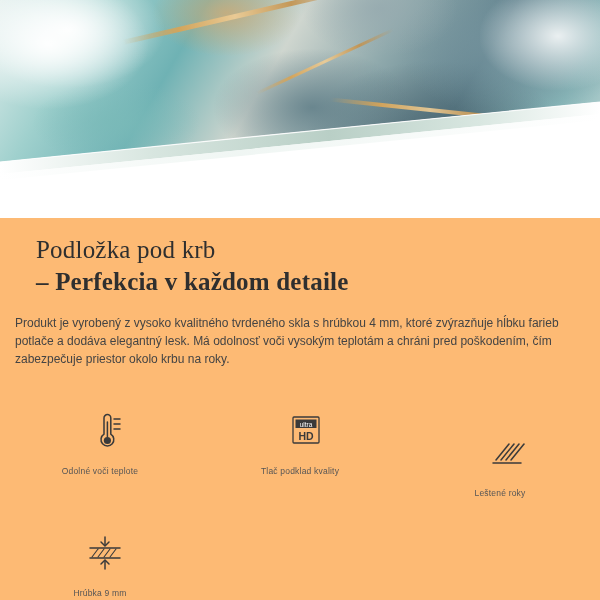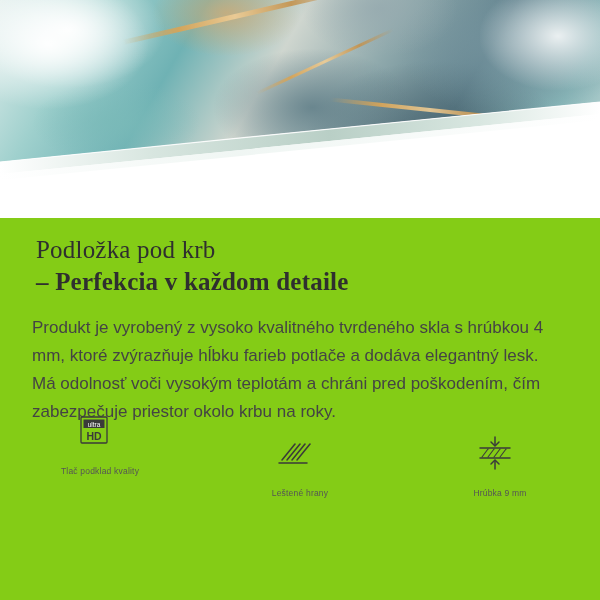--- a/index.html
+++ b/index.html
@@ -6,21 +6,21 @@
   html, body {
     margin: 0; padding: 0;
     width: 600px; height: 600px;
     background: #ffffff;
     font-family: "Liberation Sans", sans-serif;
   }
   .page {
     position: relative;
     width: 600px; height: 600px;
     overflow: hidden;
-    background: #84cc16;
+    background: #fdba74;
   }
 
   
   .hero {
     position: relative;
     width: 600px;
     height: 218px;
     overflow: hidden;
     background: #ffffff;
   }
@@ -101,45 +101,45 @@
     font-family: "Liberation Serif", serif;
     font-size: 25px;
     line-height: 32px;
     font-weight: 400;
     color: #2f2f2f;
     letter-spacing: 0.2px;
   }
   .headline .l2 { display: block; font-weight: bold; }
   .paragraph {
     margin: 0;
-    padding: 16px 36px 0 32px;
+    padding: 16px 36px 0 15px;
     font-family: "Liberation Sans", sans-serif;
-    font-size: 17px;
-    line-height: 28px;
+    font-size: 12px;
+    line-height: 18px;
     color: #444444;
   }
 
   
   .features {
     position: absolute;
     left: 0; top: 398px;
     width: 600px;
     display: flex;
     flex-wrap: wrap;
   }
   .feature {
     width: 200px;
     display: flex;
     flex-direction: column;
     align-items: center;
     padding-top: 8px;
   }
   .feature .ico {
     width: 54px; height: 50px;
-    display: flex; align-items: center; justify-content: flex-start;
+    display: flex; align-items: center; justify-content: flex-end;
   }
   .feature .cap {
     margin-top: 10px;
     font-size: 8.5px;
     color: #555555;
     text-align: center;
     letter-spacing: 0.2px;
   }
   .row2 { margin-top: 22px; }
   svg { display: block; }
@@ -188,20 +188,35 @@
   <div class="content">
     <h1 class="headline">
       <span>Podložka pod krb</span>
       <span class="l2">– Perfekcia v každom detaile</span>
     </h1>
     <p class="paragraph">Produkt je vyrobený z vysoko kvalitného tvrdeného skla s hrúbkou 4 mm, ktoré zvýrazňuje hĺbku farieb potlače a dodáva elegantný lesk. Má odolnosť voči vysokým teplotám a chráni pred poškodením, čím zabezpečuje priestor okolo krbu na roky.</p>
   </div>
 
   <div class="features">
 
+    <div class="feature">
+      <div class="ico">
+        <svg width="40" height="42" viewBox="0 0 40 42">
+          <g fill="none" stroke="#3a3a3a" stroke-width="1.5" stroke-linecap="round">
+            <path d="M17 8a3.4 3.4 0 0 1 6.8 0v16.2a6.4 6.4 0 1 1-6.8 0z"></path>
+            <line x1="20.4" y1="12" x2="20.4" y2="27"></line>
+            <line x1="27" y1="9" x2="33" y2="9"></line>
+            <line x1="27" y1="14" x2="33" y2="14"></line>
+            <line x1="27" y1="19" x2="33" y2="19"></line>
+          </g>
+          <circle cx="20.4" cy="30.5" r="3.6" fill="#3a3a3a"></circle>
+        </svg>
+      </div>
+      <div class="cap">Odolné voči teplote</div>
+    </div>
 
     <div class="feature">
       <div class="ico">
         <svg width="42" height="42" viewBox="0 0 42 42">
           <rect x="8" y="7" width="26" height="26" rx="1" fill="none" stroke="#3a3a3a" stroke-width="1.3"></rect>
           <rect x="10.5" y="9.5" width="21" height="8.5" fill="#3a3a3a"></rect>
           <text x="21" y="16.6" font-family="Liberation Sans, sans-serif" font-size="6.4" fill="#ffffff" text-anchor="middle">ultra</text>
           <text x="21" y="29.6" font-family="Liberation Sans, sans-serif" font-size="10.5" font-weight="bold" fill="#3a3a3a" text-anchor="middle">HD</text>
         </svg>
       </div>
@@ -215,21 +230,21 @@
         <svg width="40" height="36" viewBox="0 0 40 36">
           <g stroke="#3a3a3a" stroke-width="1.5" stroke-linecap="round">
             <line x1="9" y1="25" x2="22" y2="9"></line>
             <line x1="14" y1="25" x2="27" y2="9"></line>
             <line x1="19" y1="25" x2="32" y2="9"></line>
             <line x1="24" y1="25" x2="37" y2="9"></line>
           </g>
           <line x1="6" y1="28" x2="34" y2="28" stroke="#3a3a3a" stroke-width="1.5" stroke-linecap="round"></line>
         </svg>
       </div>
-      <div class="cap">Leštené hrany</div>
+      <div class="cap">Leštené roky</div>
     </div>
 
     <div class="feature row2">
       <div class="ico">
         <svg width="44" height="40" viewBox="0 0 44 40">
           <g stroke="#3a3a3a" stroke-width="1.5" stroke-linecap="round" fill="none">
             <line x1="22" y1="4" x2="22" y2="12"></line>
             <path d="M18 9 L22 13 L26 9"></path>
             <line x1="22" y1="36" x2="22" y2="28"></line>
             <path d="M18 31 L22 27 L26 31"></path>

